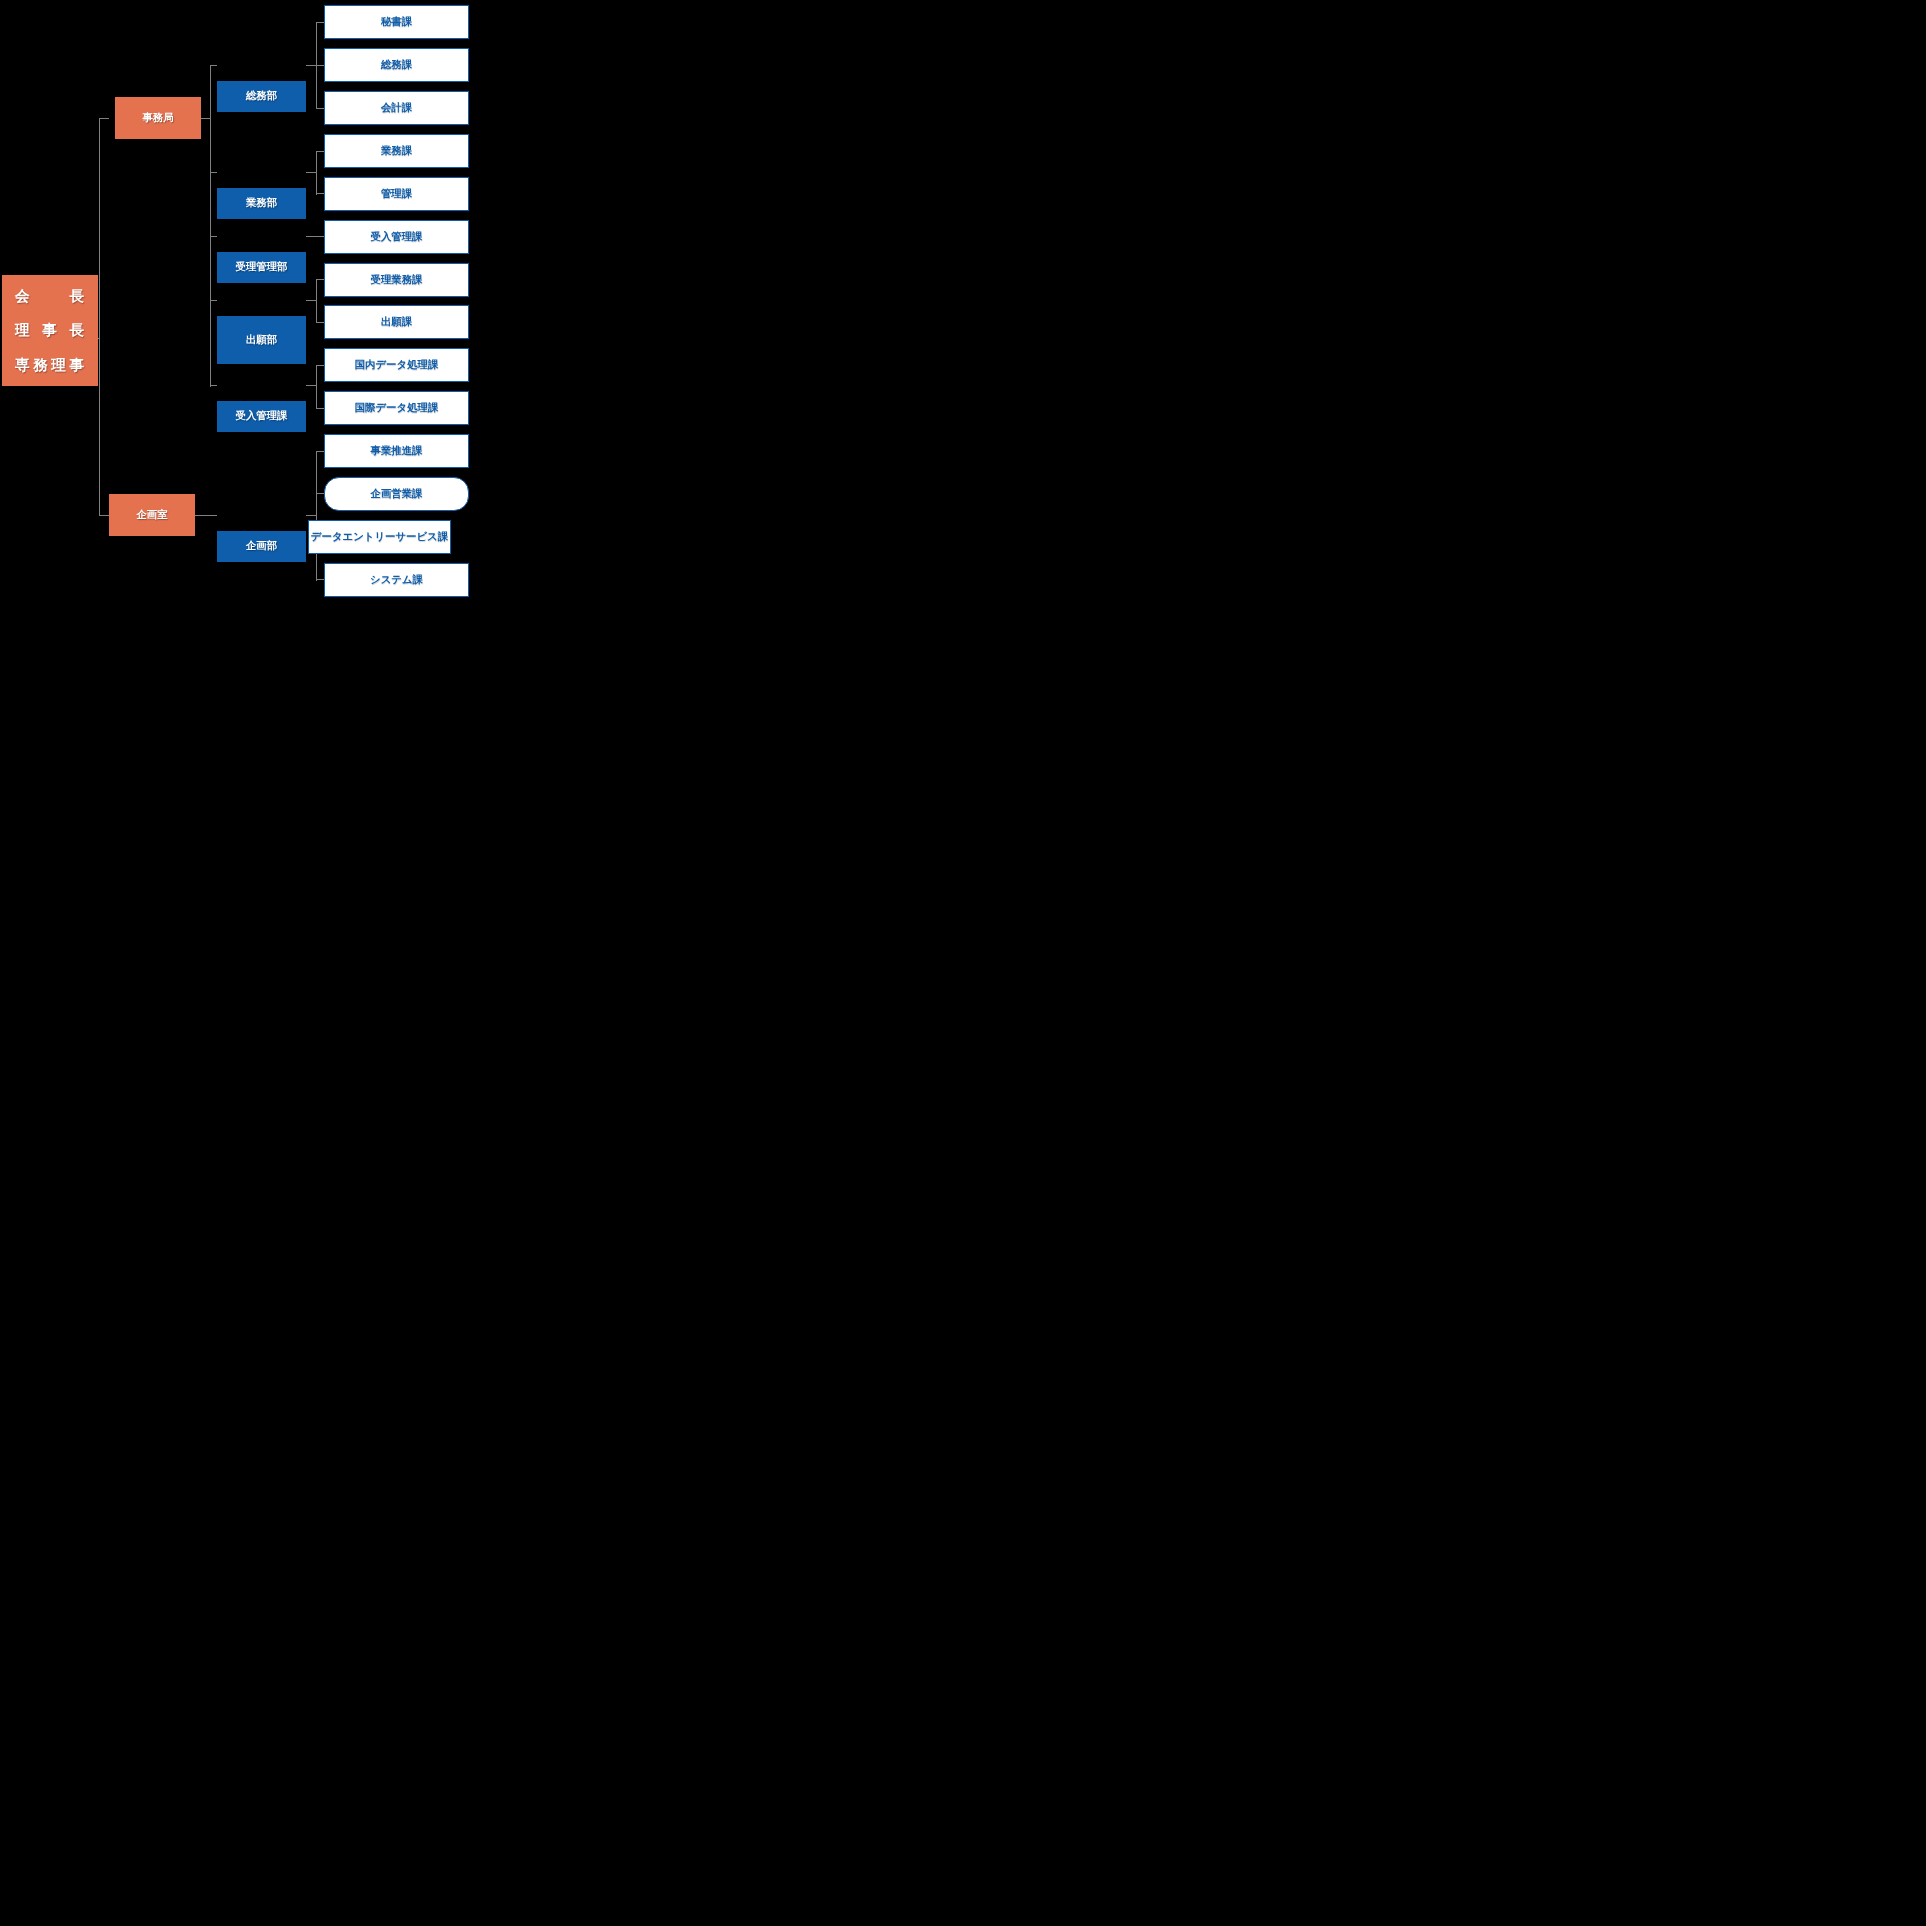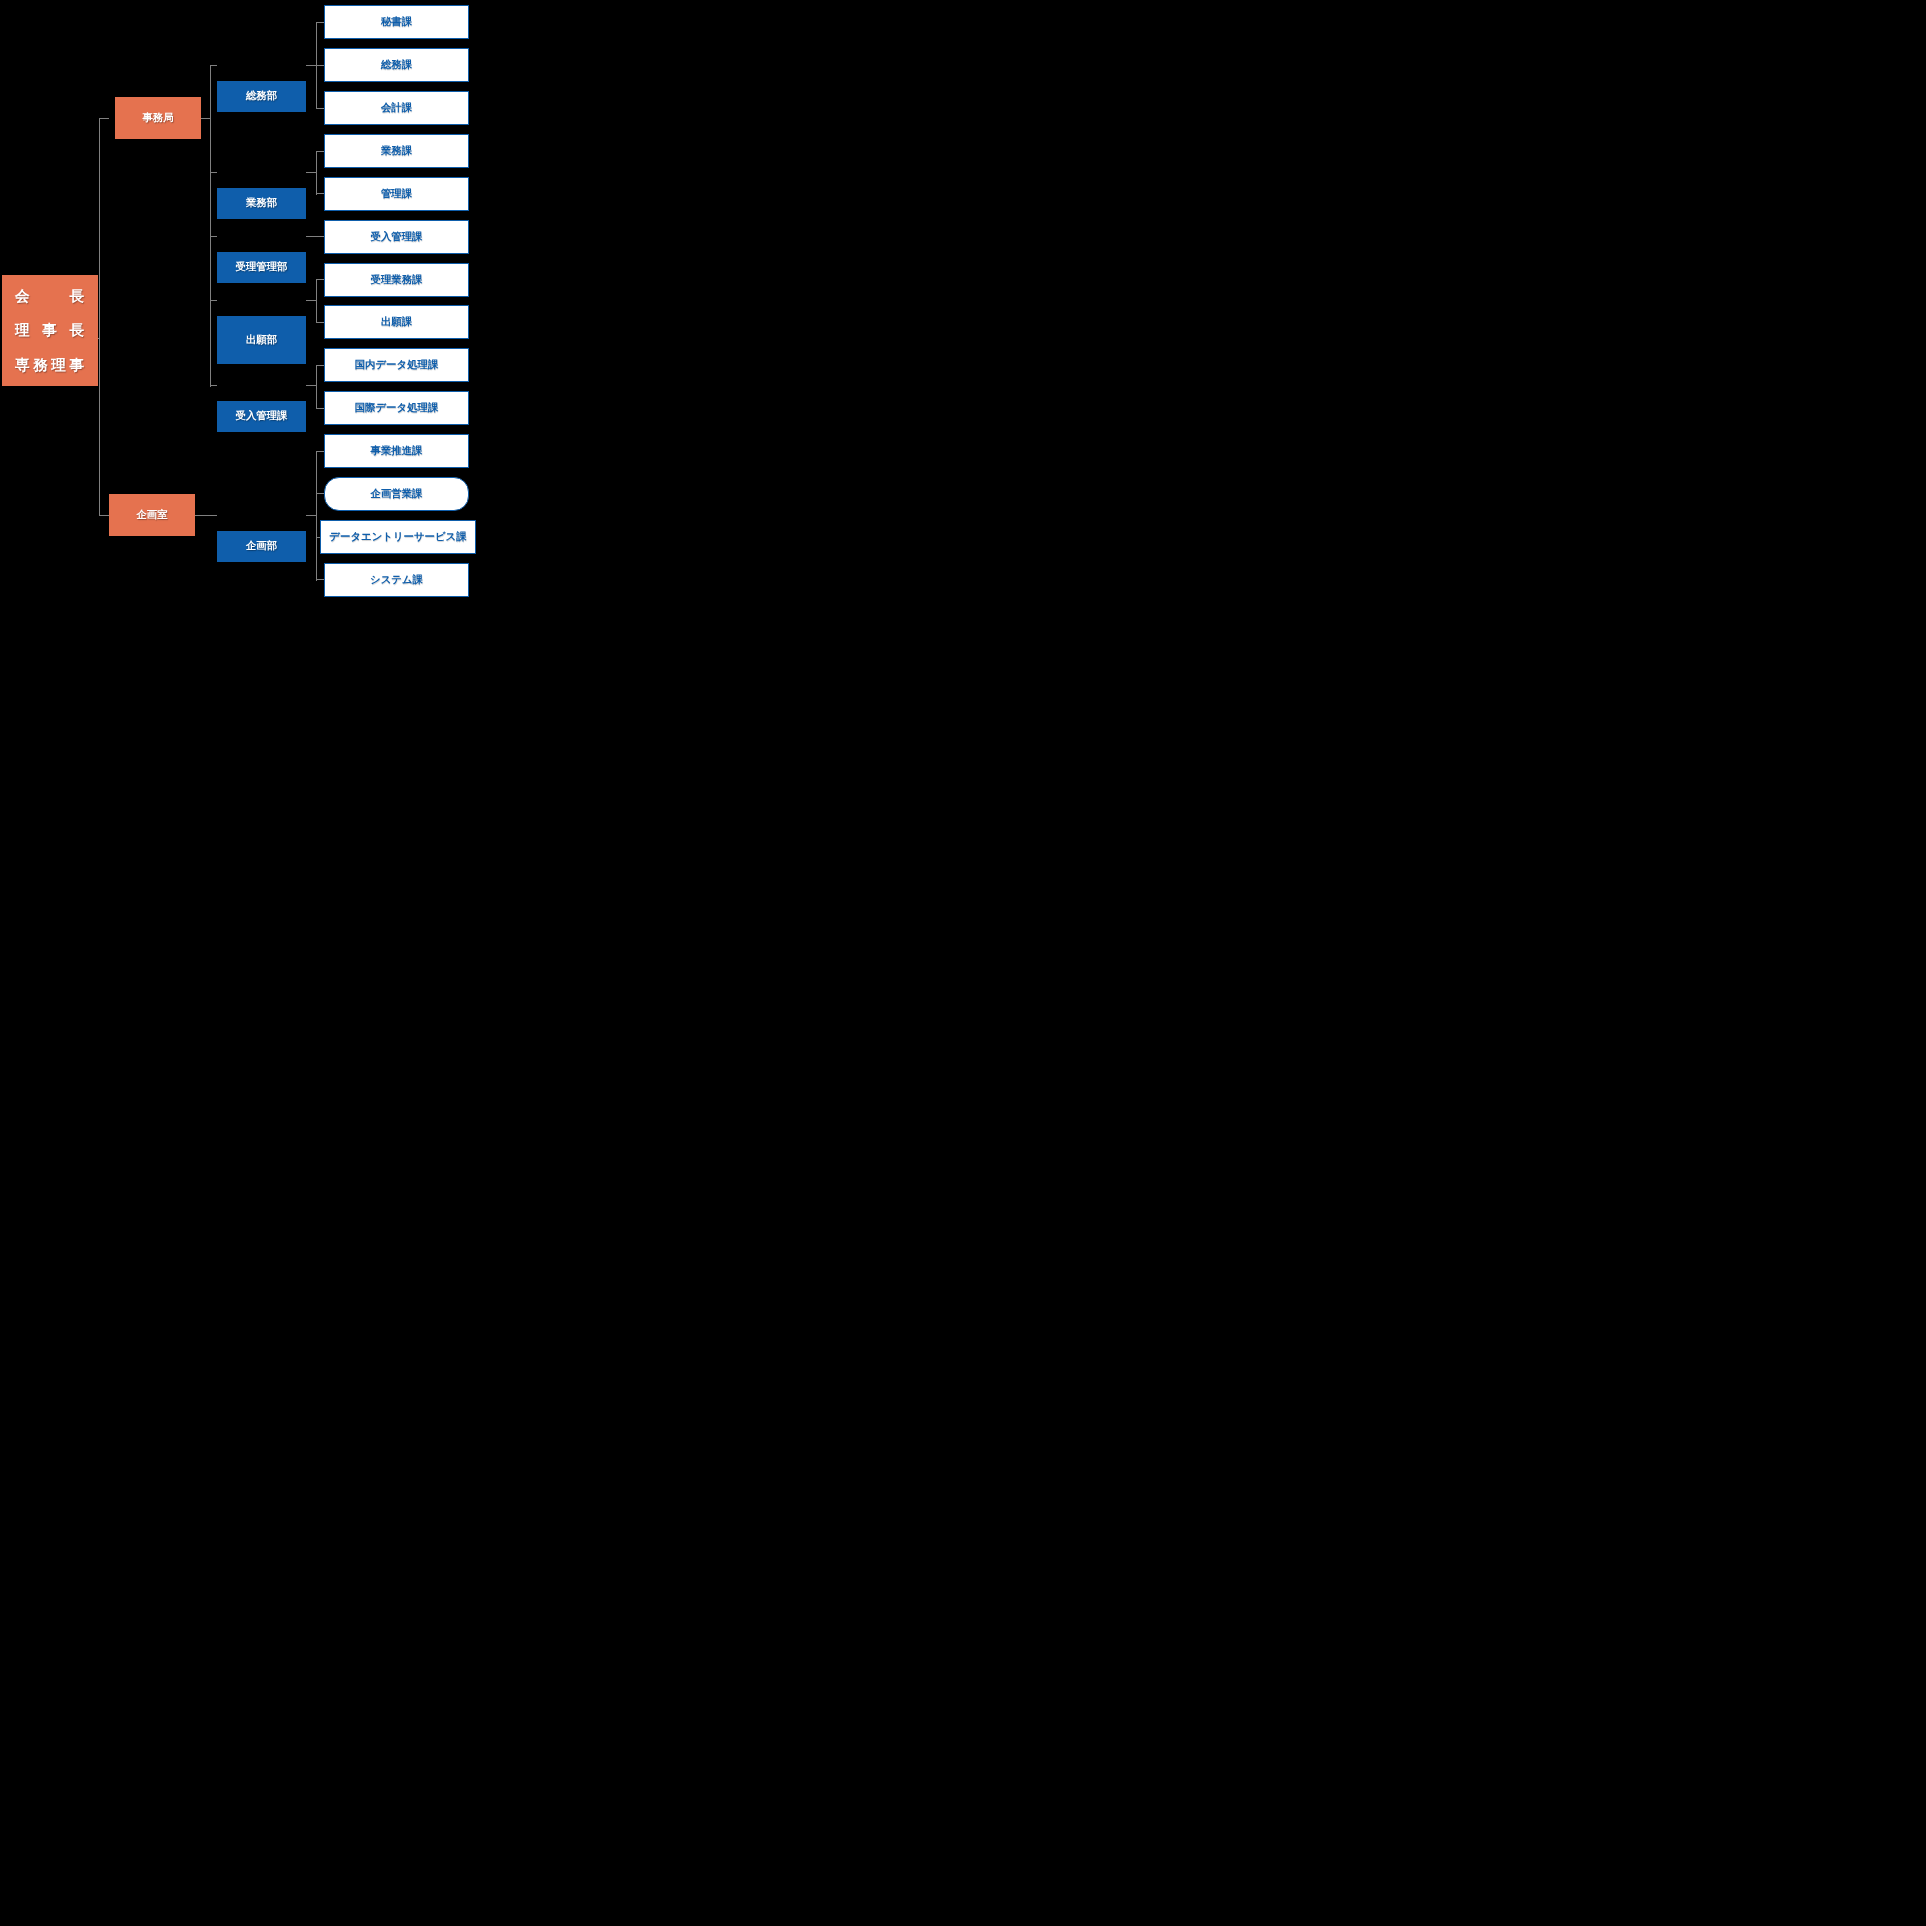--- a/index.html
+++ b/index.html
@@ -148,21 +148,21 @@
   </div>
   <div class="box white" style="left:324px;top:391px;width:145px;height:34px;">
     <span>国際データ処理課</span>
   </div>
   <div class="box white" style="left:324px;top:434px;width:145px;height:34px;">
     <span>事業推進課</span>
   </div>
   <div class="box white" style="left:324px;top:477px;width:145px;height:34px;border-radius:15px;">
     <span>企画営業課</span>
   </div>
-  <div class="box white" style="left:320px;top:520px;width:156px;height:34px;">
+  <div class="box white" style="left:308px;top:520px;width:143px;height:34px;">
     <span>データエントリーサービス課</span>
   </div>
   <div class="box white" style="left:324px;top:563px;width:145px;height:34px;">
     <span>システム課</span>
   </div>
 
 </div>
 
 
 </body></html>

